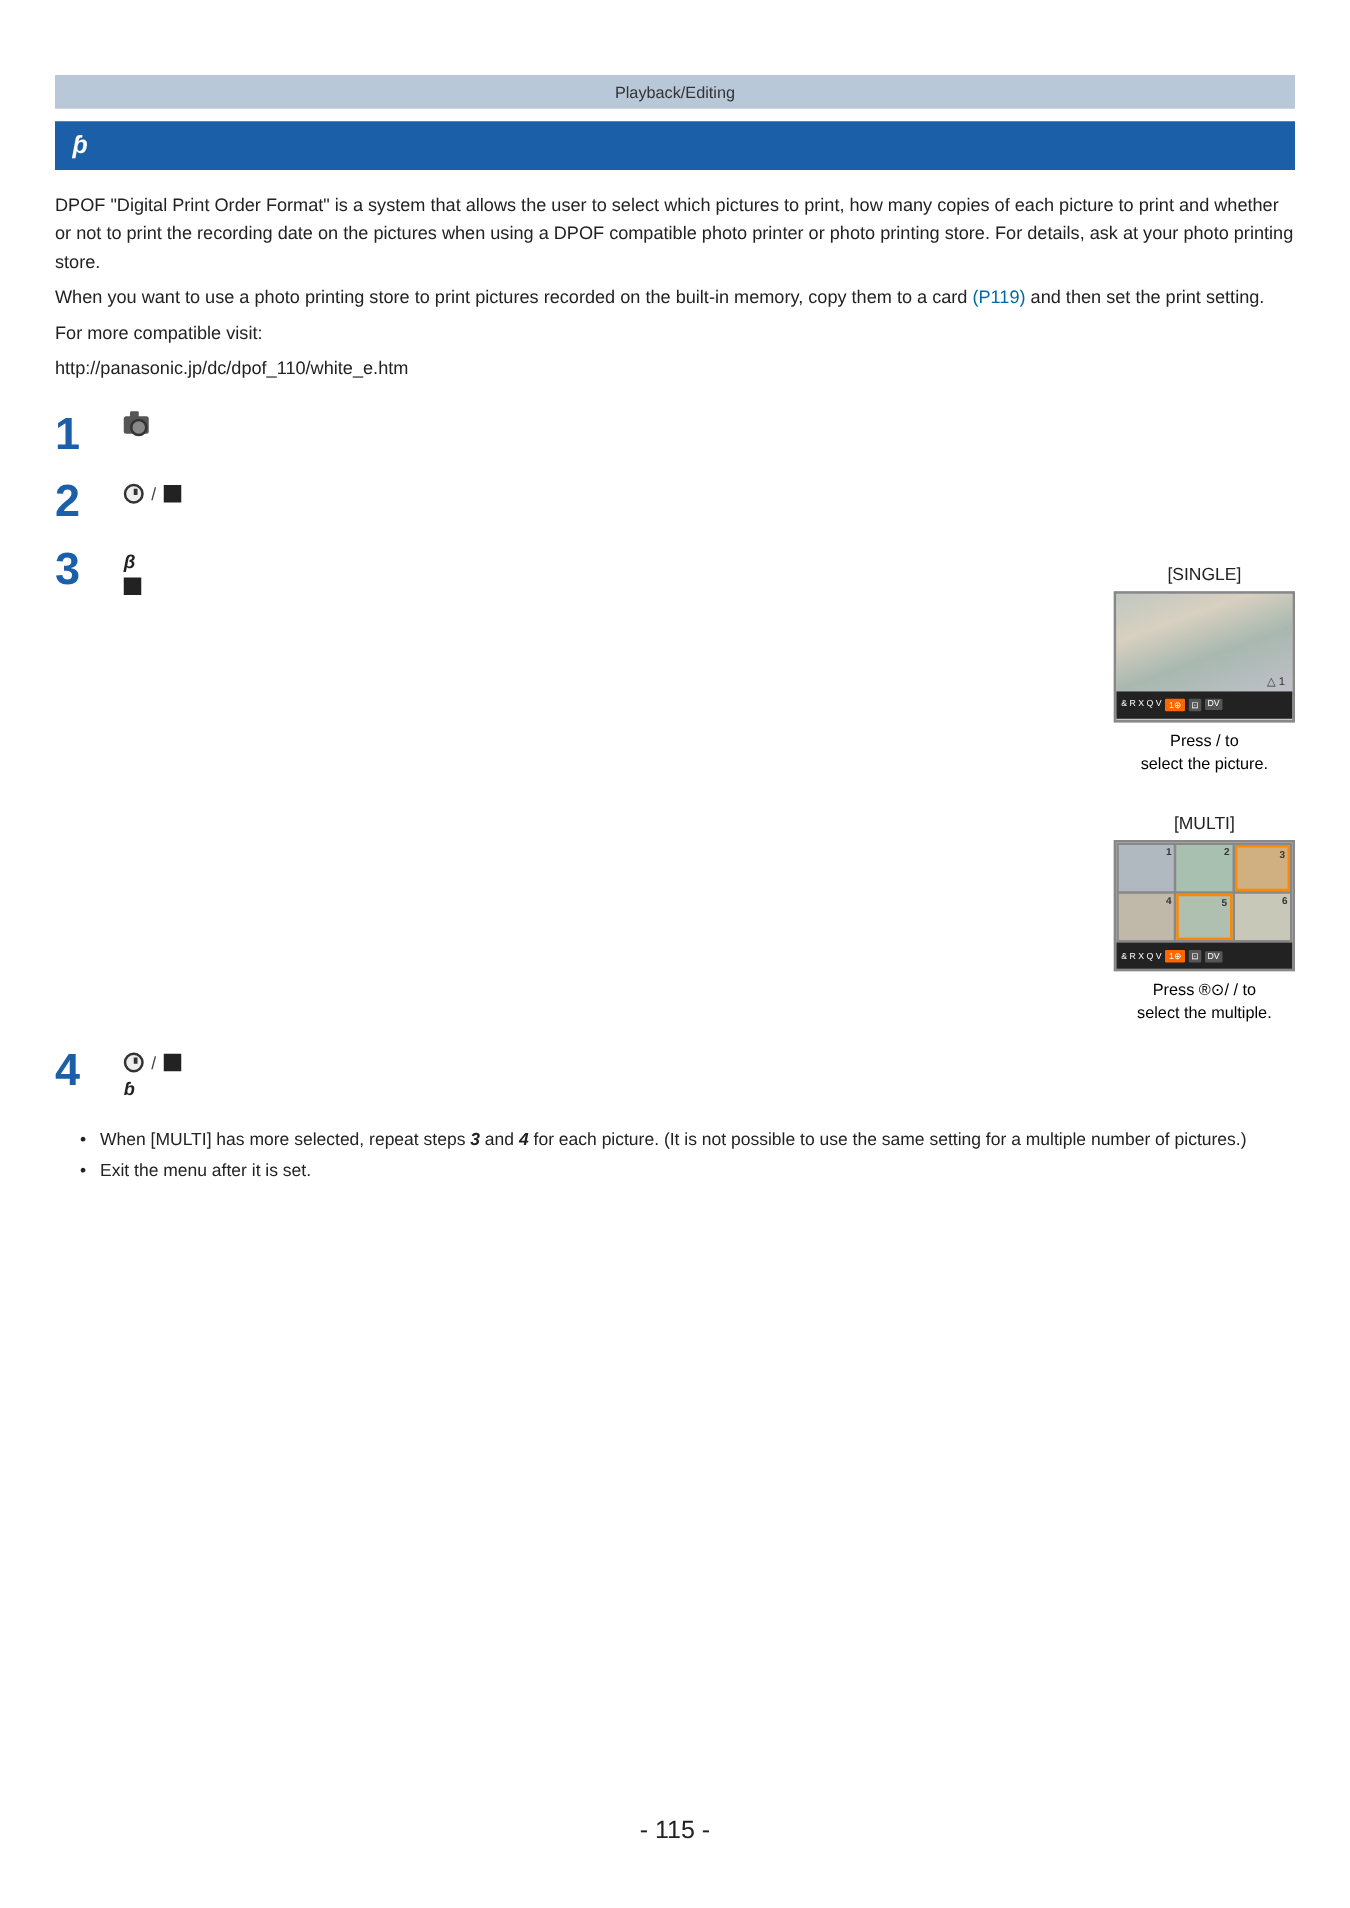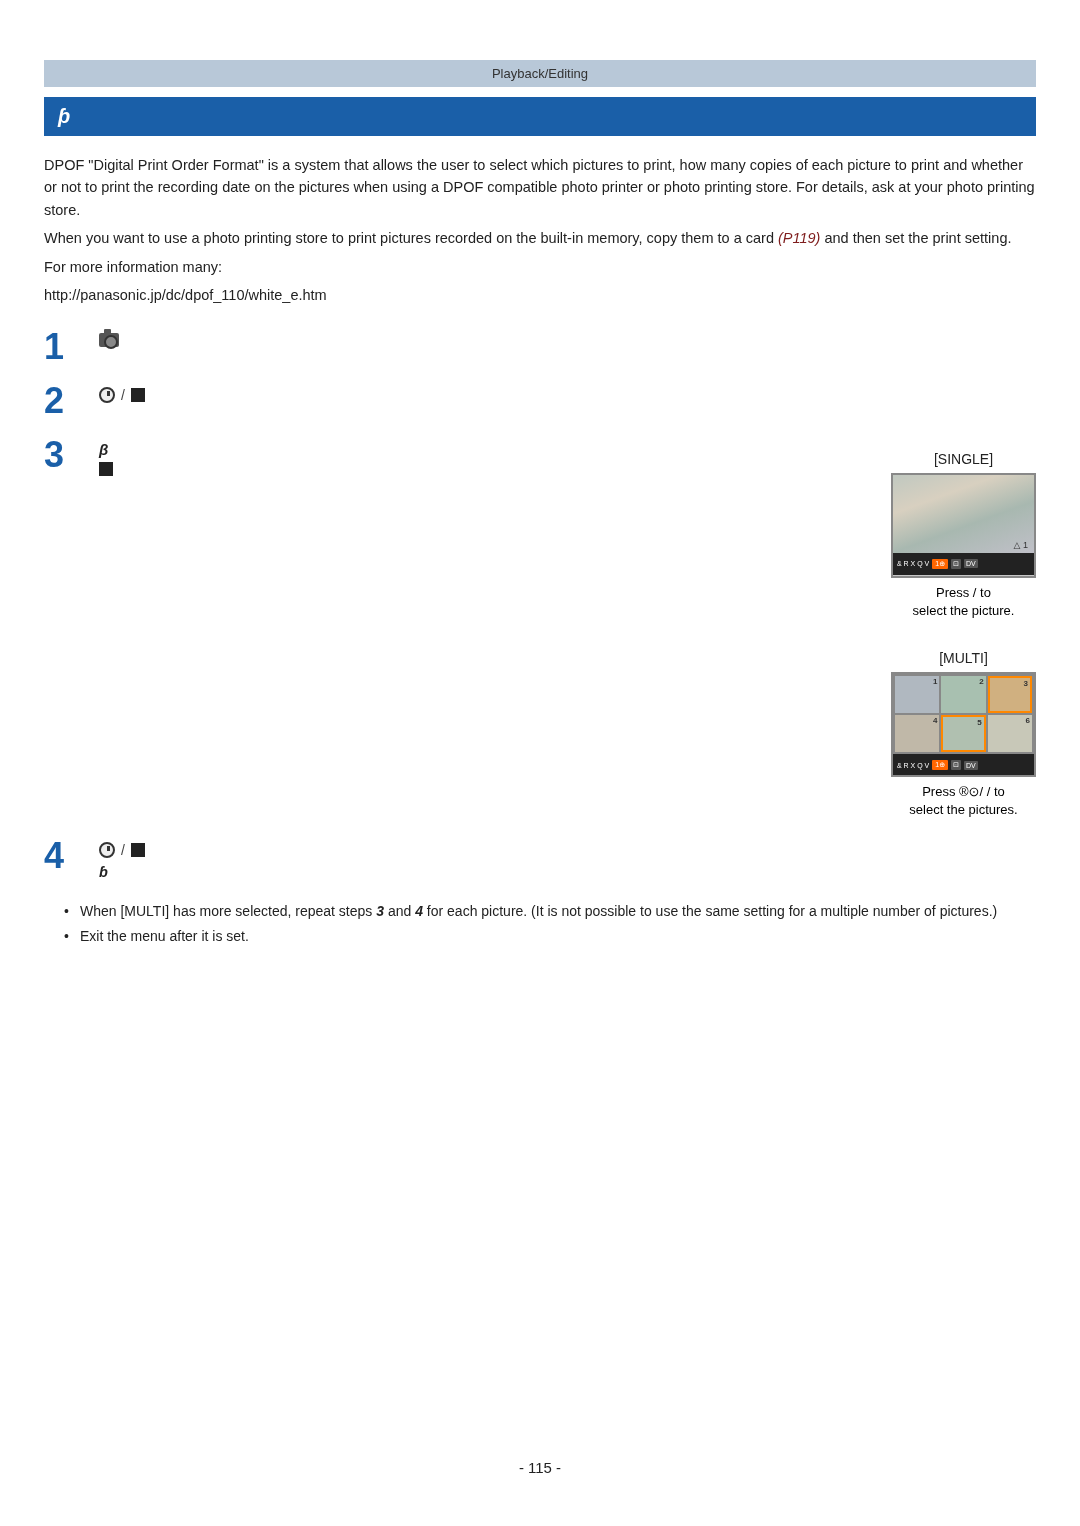--- a/index.html
+++ b/index.html
@@ -46,22 +46,21 @@
     }
 
     
     .body-text {
       font-size: 14.5px;
       line-height: 1.55;
       color: #222;
       margin-bottom: 6px;
     }
     .link-blue {
-      color: #7f1d1d;
-      font-style: italic;
+      color: #0369a1;
     }
 
     
     .steps-section {
       margin-top: 22px;
     }
 
     .step-row {
       display: flex;
       align-items: flex-start;
@@ -226,21 +225,21 @@
     .bullet-dot {
       min-width: 10px;
     }
 
     
     .page-number {
       position: absolute;
       bottom: 50px;
       left: 50%;
       transform: translateX(-50%);
-      font-size: 15px;
+      font-size: 20px;
       color: #222;
     }
 
     .bold-italic {
       font-style: italic;
       font-weight: bold;
     }
 
     
     .camera-icon {
@@ -340,21 +339,21 @@
 
   <p class="body-text">DPOF "Digital Print Order Format" is a system that allows the user to select which pictures to print, how many copies of each picture to print and whether or not to print the recording date on the pictures when using a DPOF compatible photo printer or photo printing store. For details, ask at your photo printing store.</p>
 
   <p class="body-text">
     <span>When you want to use a photo printing store to print pictures recorded on the built-in memory, copy them to a card</span>
     <span class="link-blue">(P119)</span>
     <span>and then set the print setting.</span>
   </p>
 
 
-  <p class="body-text">For more information many:</p>
+  <p class="body-text">For more compatible visit:</p>
   <p class="body-text">http://panasonic.jp/dc/dpof_110/white_e.htm</p>
 
   <div class="steps-section">
 
     <div class="step-row">
       <div class="step-number">1</div>
       <div class="step-content">
         <div class="step-icon-row">
 
           <span class="camera-icon"></span>
@@ -430,21 +429,21 @@
                 </div>
                 <div class="lcd-status-bar">
                   <span style="font-size:7px;color:#fff;">&amp; R X Q V</span>
                   <span class="status-highlight">1⊕</span>
                   <span class="status-item">⊡</span>
                   <span class="status-item">DV</span>
                 </div>
               </div>
               <div class="caption-text">
                 <span>Press ®⊙/  /  to</span><br>
-                <span>select the pictures.</span>
+                <span>select the multiple.</span>
               </div>
             </div>
           </div>
         </div>
       </div>
     </div>
 
     <div class="step-row">
       <div class="step-number">4</div>
       <div class="step-content">

